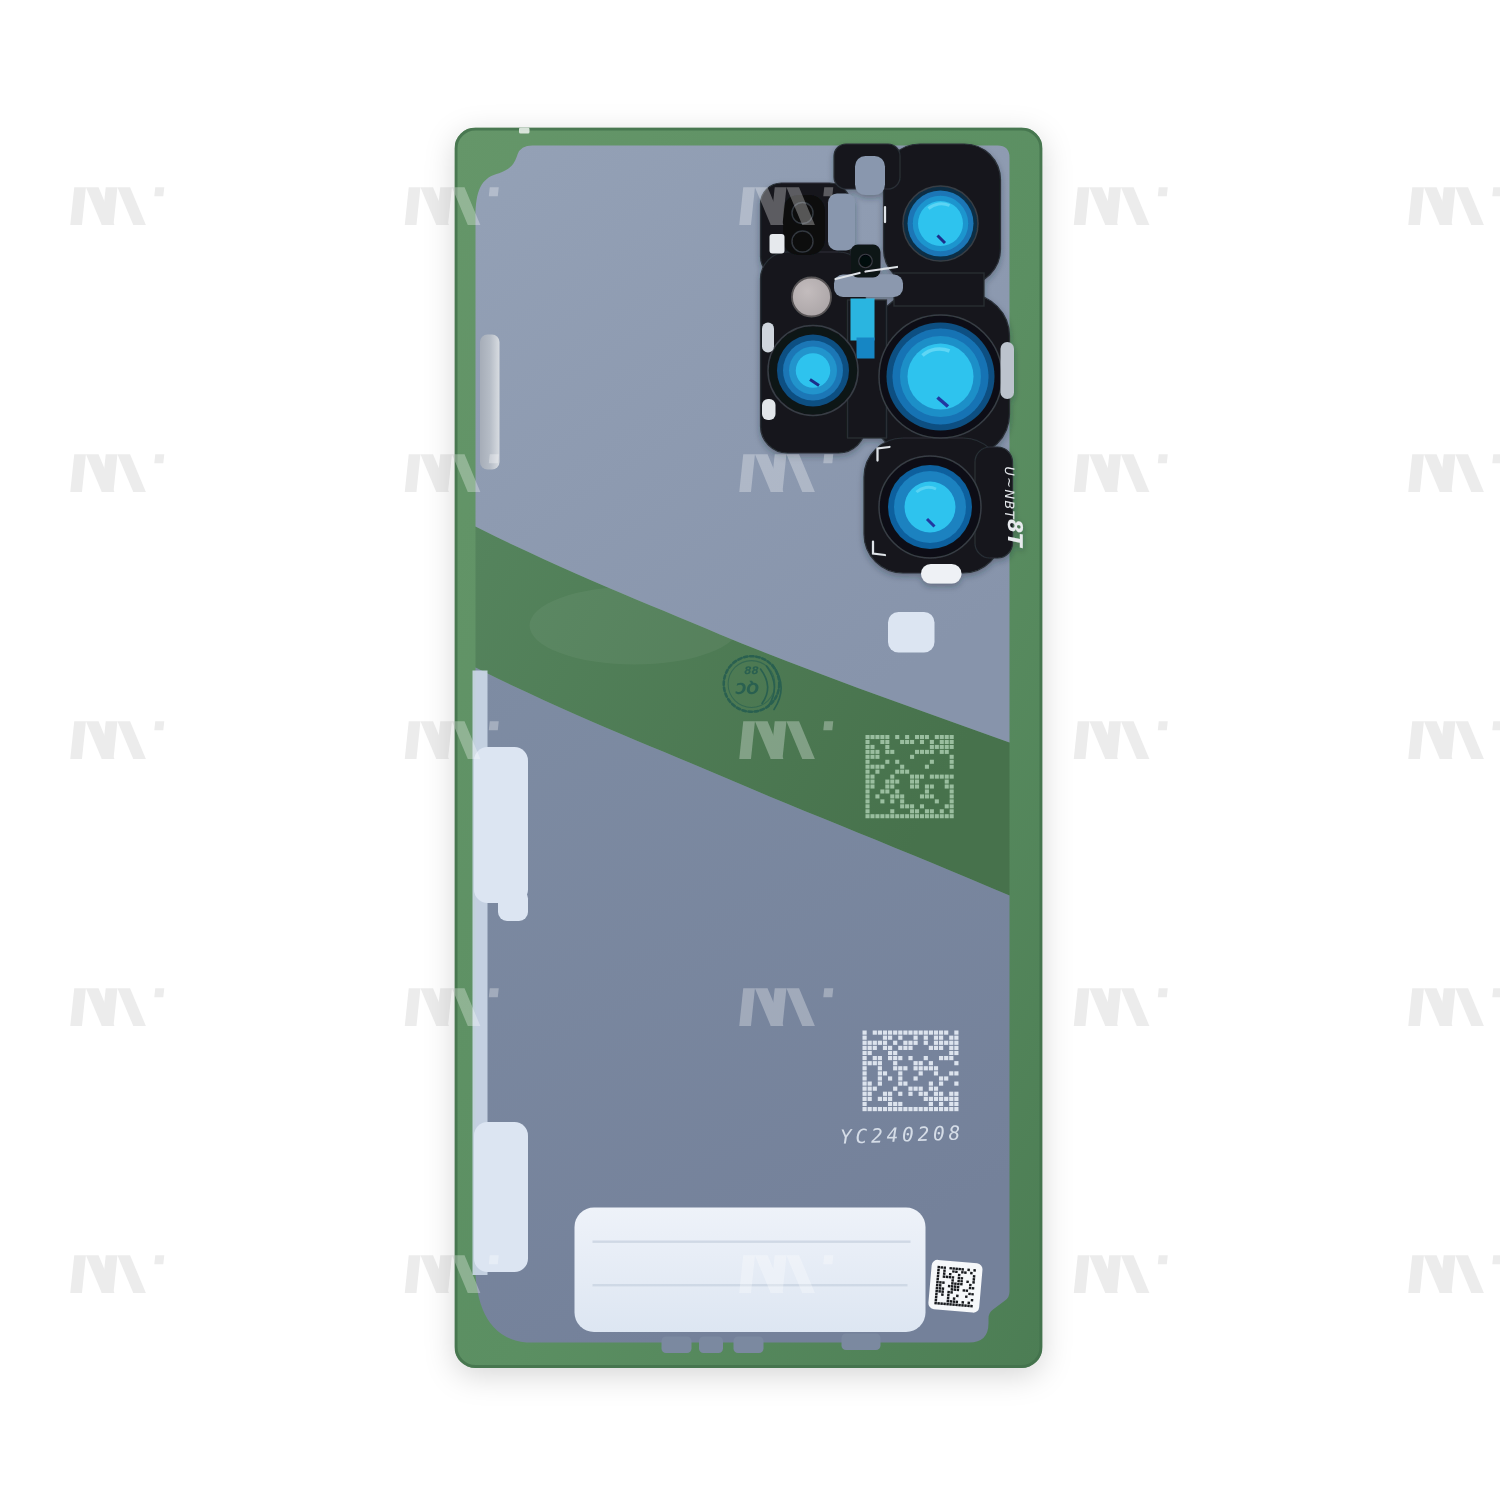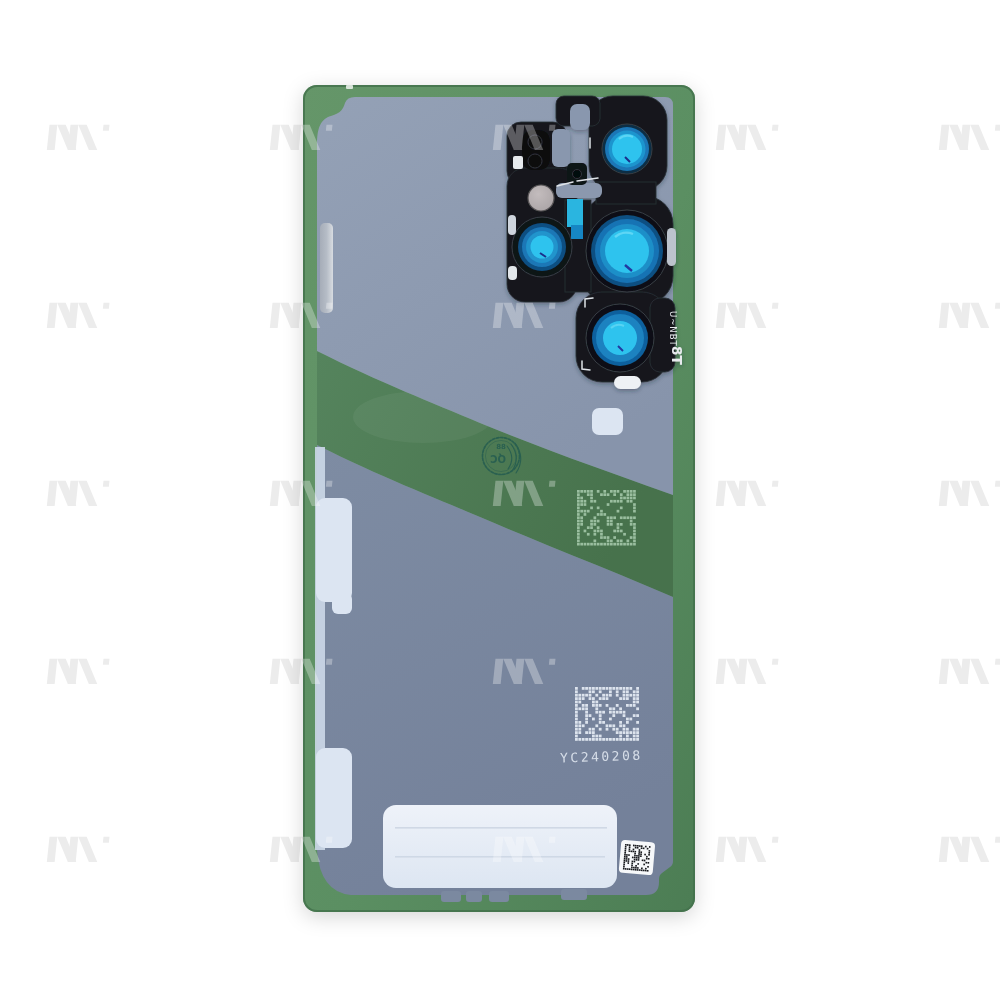--- a/index.html
+++ b/index.html
@@ -1,20 +1,20 @@
 <!DOCTYPE html>
 <html><head>
 <meta charset="utf-8">
 <style>
   html,body{margin:0;padding:0;background:#ffffff;}
   .stage{position:relative;width:1000px;height:1000px;background:#ffffff;overflow:hidden;
          font-family:"DejaVu Sans",sans-serif;}
   .wm-layer{position:absolute;left:0;top:0;z-index:0;pointer-events:none;}
   .phone-wrap{position:absolute;left:303px;top:85px;z-index:1;
-              filter:drop-shadow(0 5px 10px rgba(0,0,0,0.16));}
+              filter:drop-shadow(0 5px 10px rgba(0,0,0,0.16));font-style:italic;}
   .wm-over{position:absolute;left:303px;top:85px;width:392px;height:827px;z-index:2;
            overflow:hidden;border-radius:14px;pointer-events:none;}
   .wm-over svg{position:absolute;left:-303px;top:-85px;}
   text{user-select:none;}
 </style>
 </head>
 <body>
 
 <svg width="0" height="0" style="position:absolute" aria-hidden="true">
   <defs>

